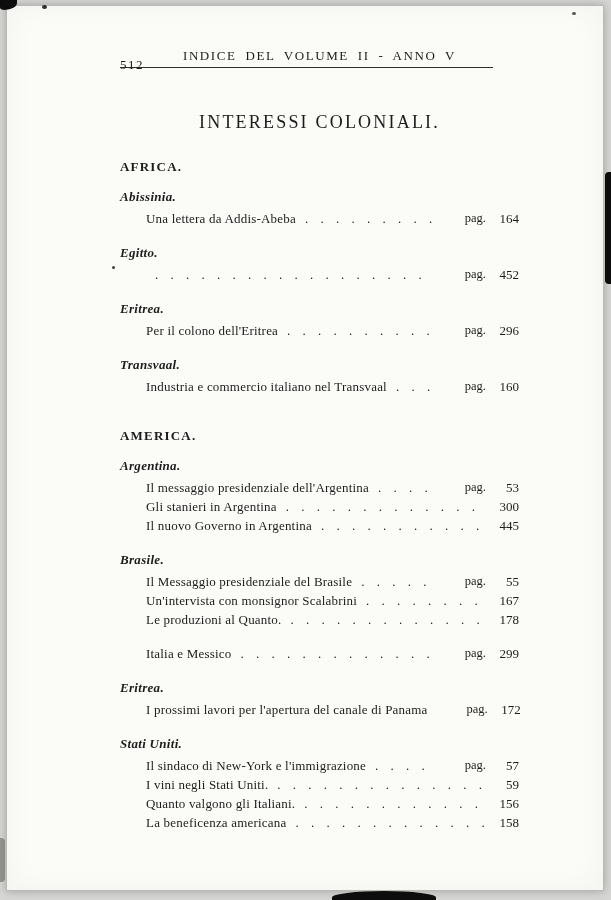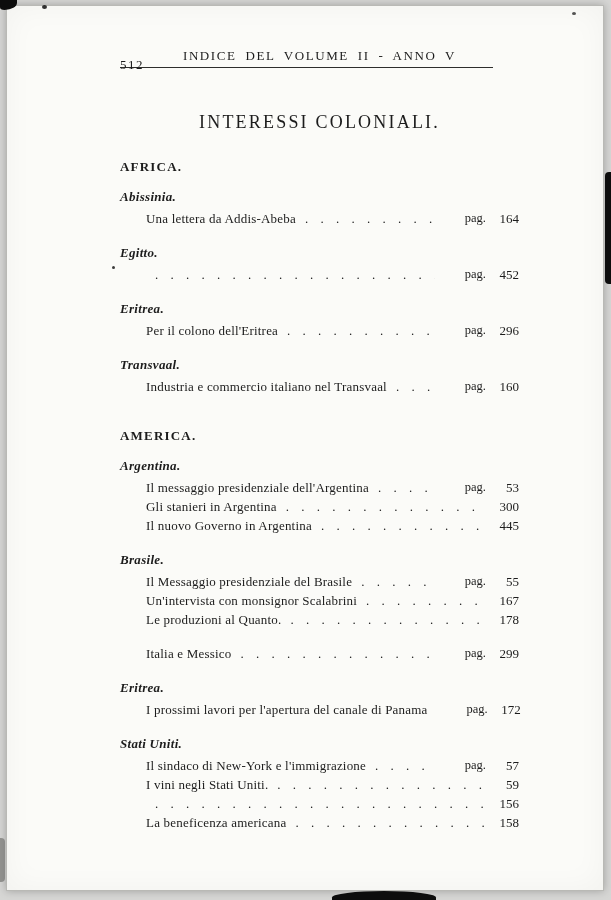--- a/index.html
+++ b/index.html
@@ -216,20 +216,21 @@
             <span class="dot-leader">. . . . . . . . . . . . . . . . . . . . . . . . . . . . . . . . . . . . . . . . . . . . . . . . . . . . . . . . . . . .</span>
             <span class="pag-label">pag.</span>
             <span class="page-ref">57</span>
           </div>
           <div class="entry">
             <span class="entry-text">I vini negli Stati Uniti.</span>
             <span class="dot-leader">. . . . . . . . . . . . . . . . . . . . . . . . . . . . . . . . . . . . . . . . . . . . . . . . . . . . . . . . . . . .</span>
             <span class="page-ref">59</span>
           </div>
           <div class="entry">
+            <span class="entry-text">Quanto valgono gli Italiani.</span>
             <span class="dot-leader">. . . . . . . . . . . . . . . . . . . . . . . . . . . . . . . . . . . . . . . . . . . . . . . . . . . . . . . . . . . .</span>
             <span class="page-ref">156</span>
           </div>
           <div class="entry">
             <span class="entry-text">La beneficenza americana</span>
             <span class="dot-leader">. . . . . . . . . . . . . . . . . . . . . . . . . . . . . . . . . . . . . . . . . . . . . . . . . . . . . . . . . . . .</span>
             <span class="page-ref">158</span>
           </div>
         </div>
       </section>

